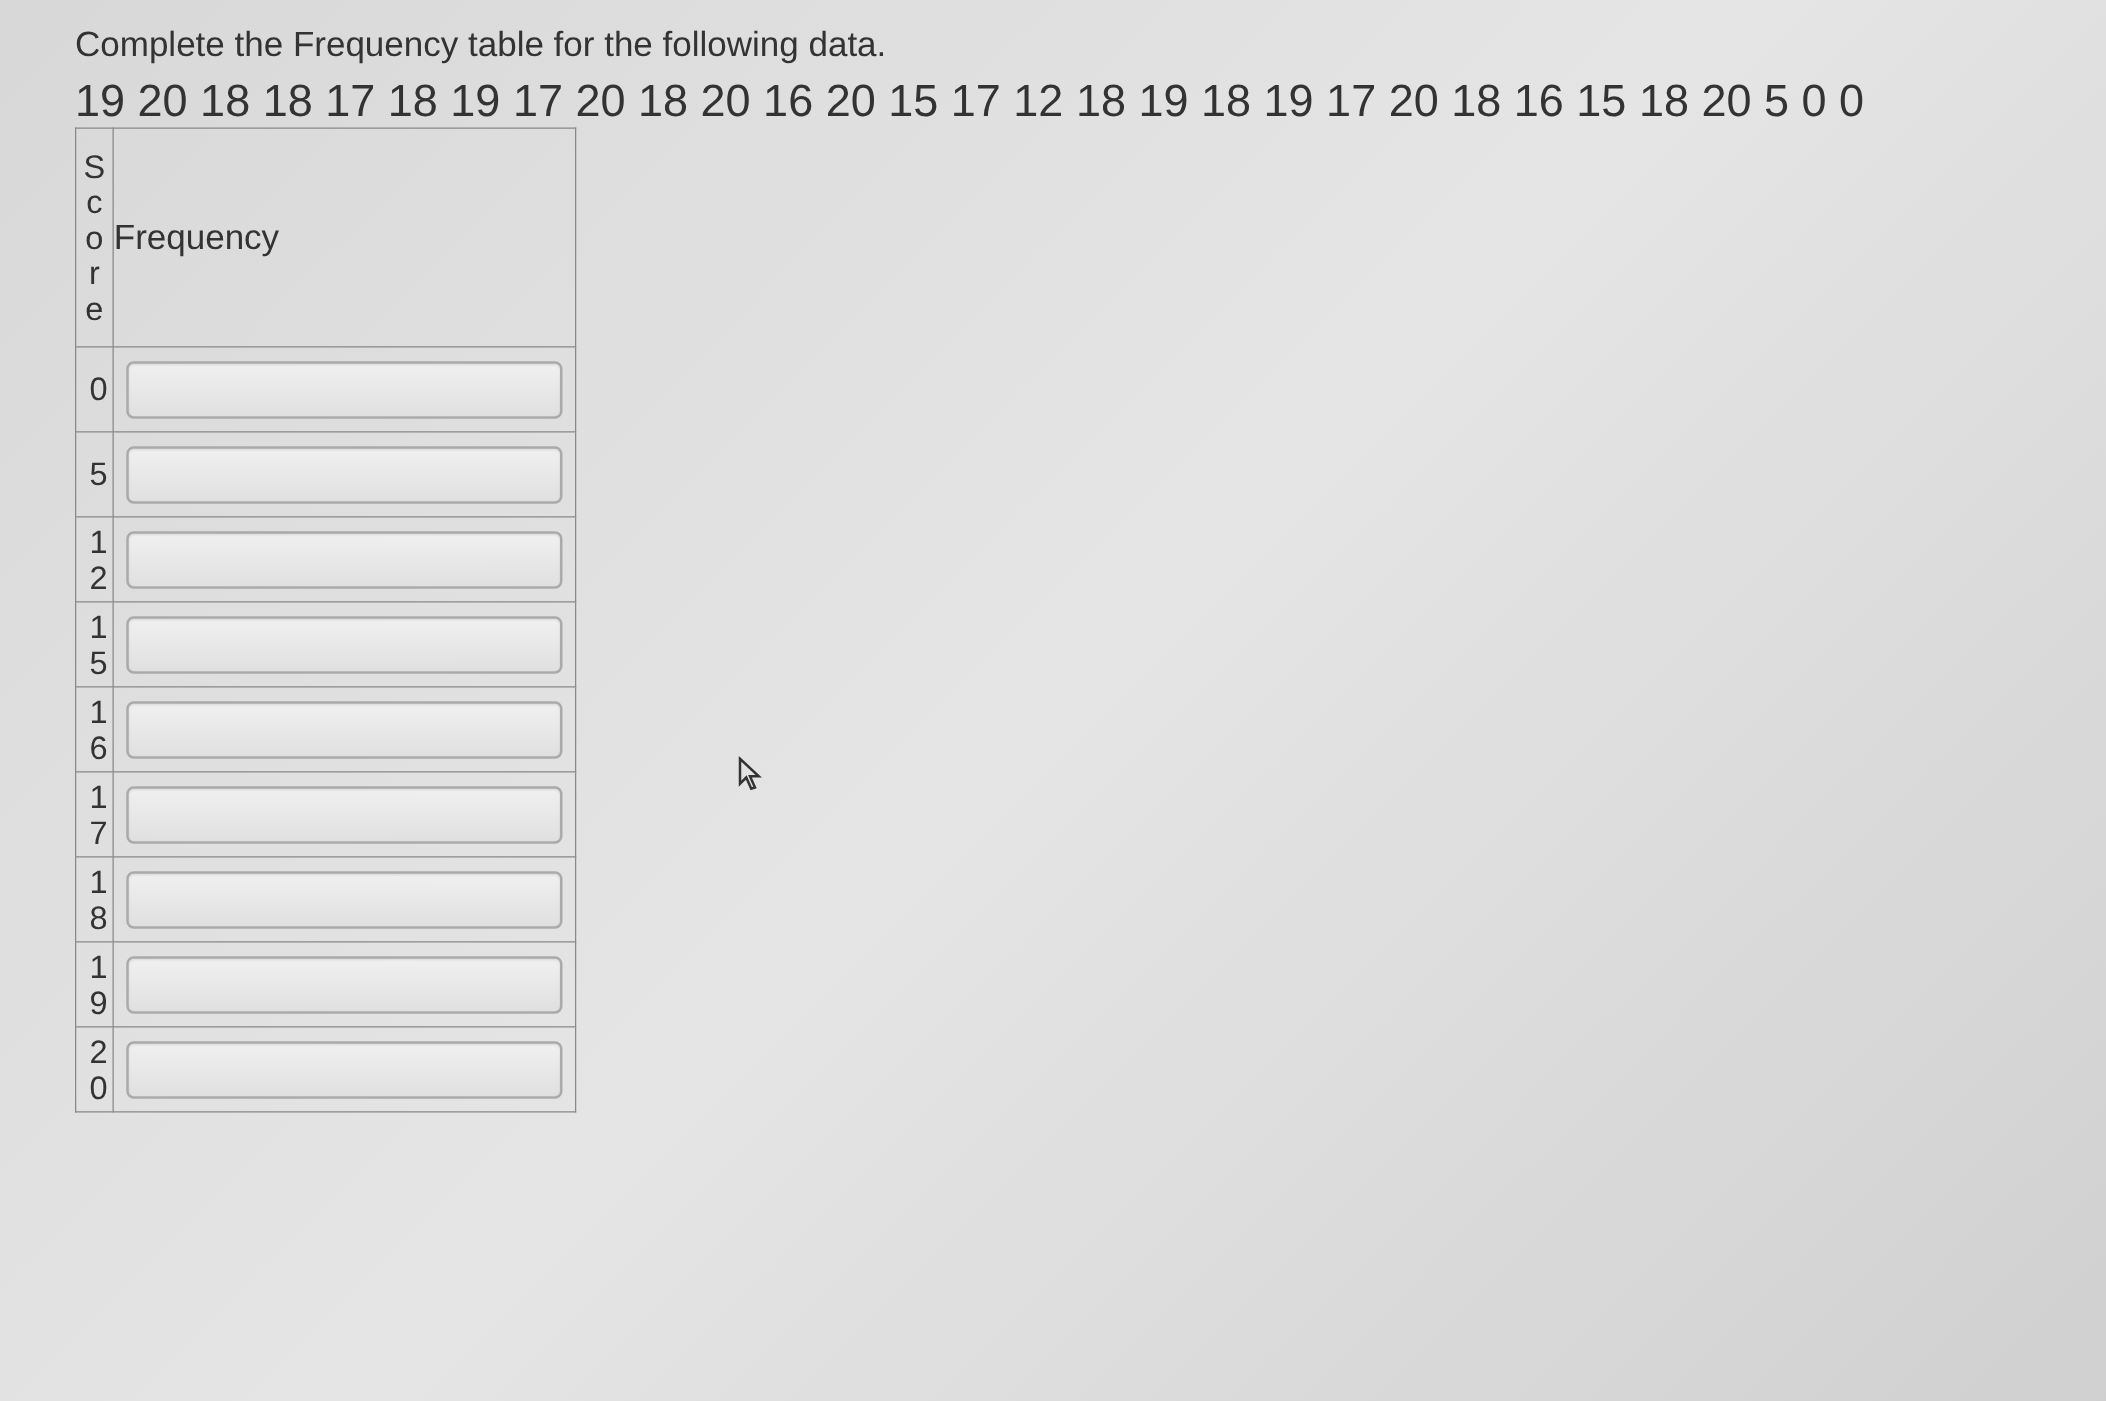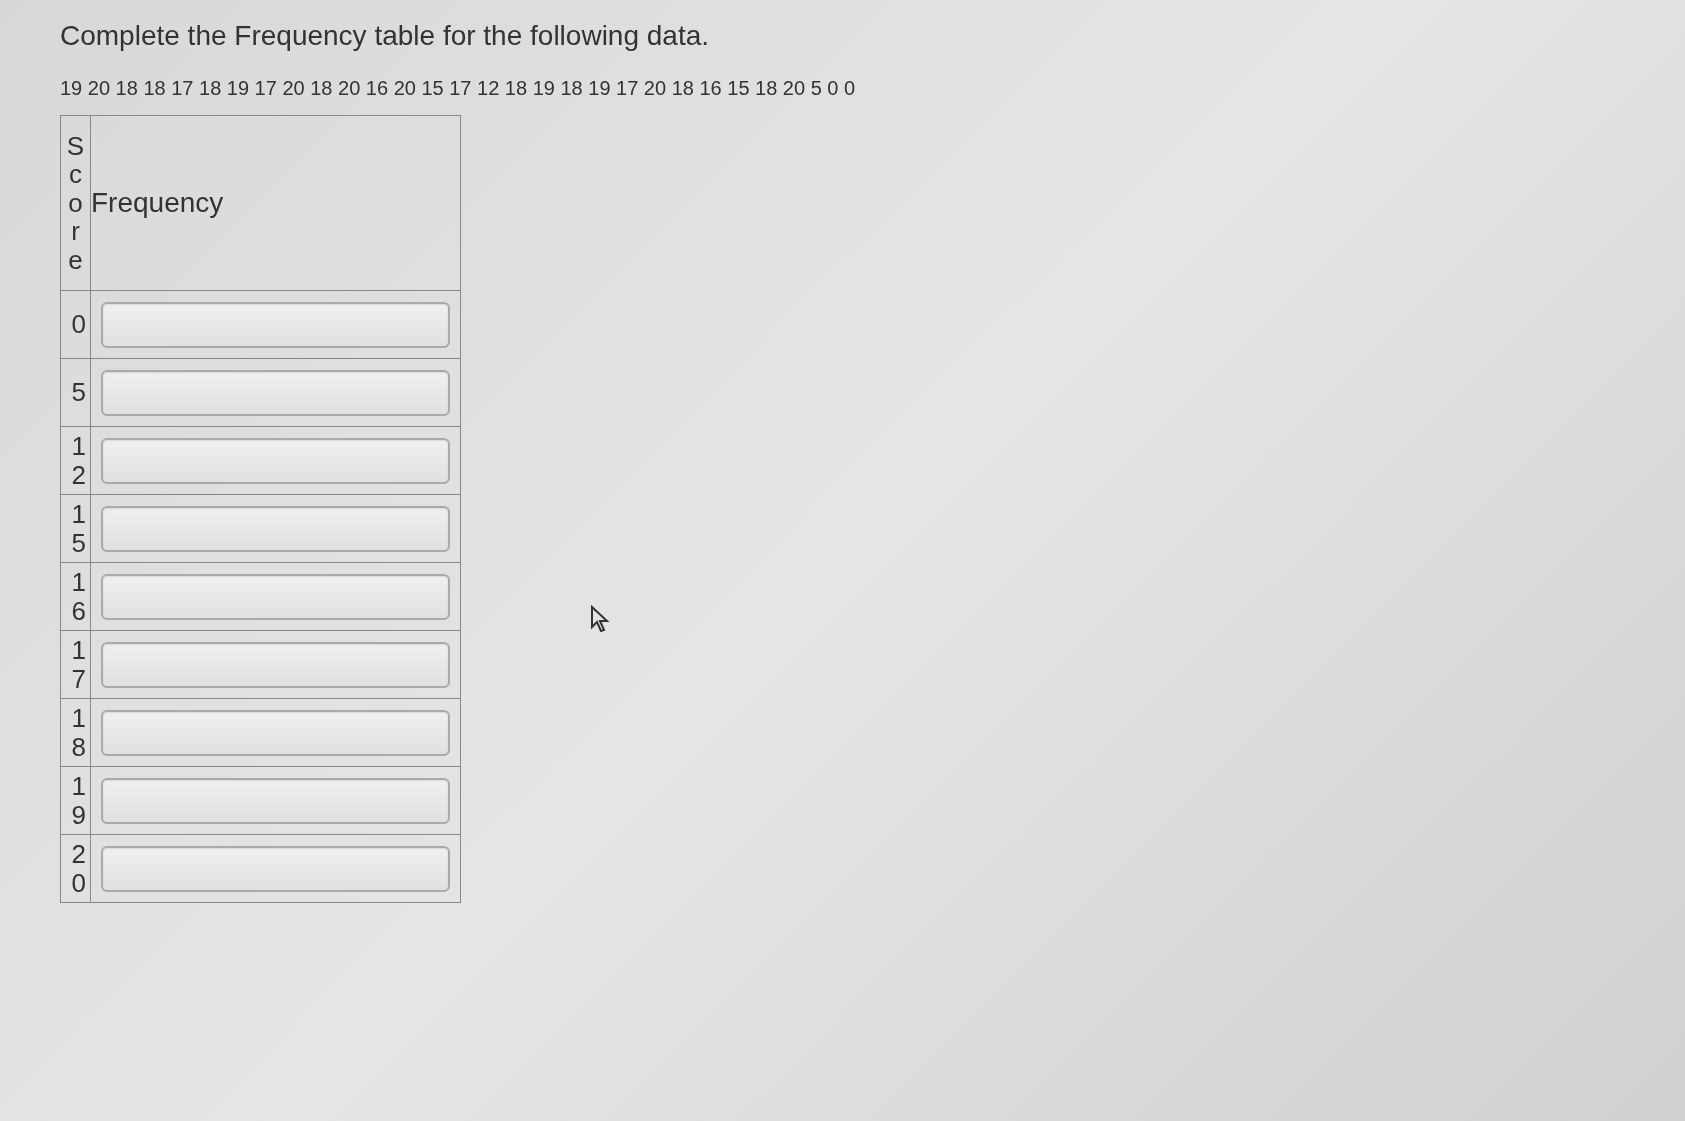--- a/index.html
+++ b/index.html
@@ -11,27 +11,26 @@
       background: linear-gradient(135deg, #d8d8d8 0%, #e5e5e5 50%, #d0d0d0 100%);
       font-family: Arial, sans-serif;
       padding: 20px 60px;
       width: 1685px;
       height: 1121px;
       position: relative;
     }
     .instruction {
       font-size: 28px;
       color: #333;
-      margin-bottom: 25px;
+      margin-bottom: 8px;
       font-weight: 400;
     }
     .data-line {
-      font-size: 20px;
+      font-size: 36px;
       color: #333;
-      margin-bottom: 15px;
       font-weight: 400;
     }
     table {
       border-collapse: collapse;
       background: transparent;
     }
     td {
       border: 1px solid #888;
       vertical-align: middle;
       padding: 0;

